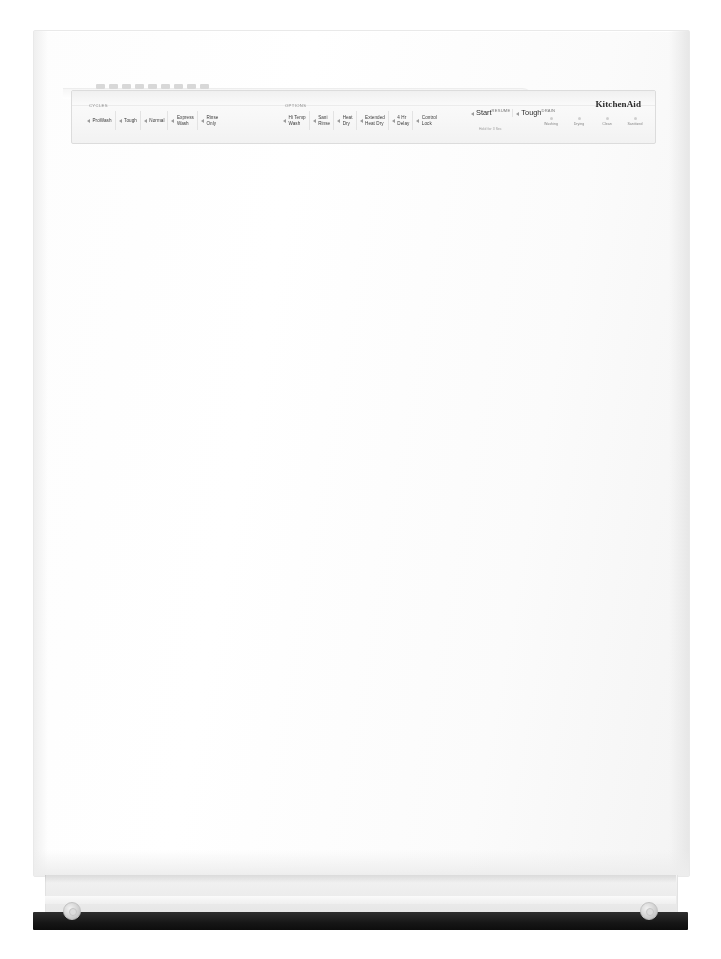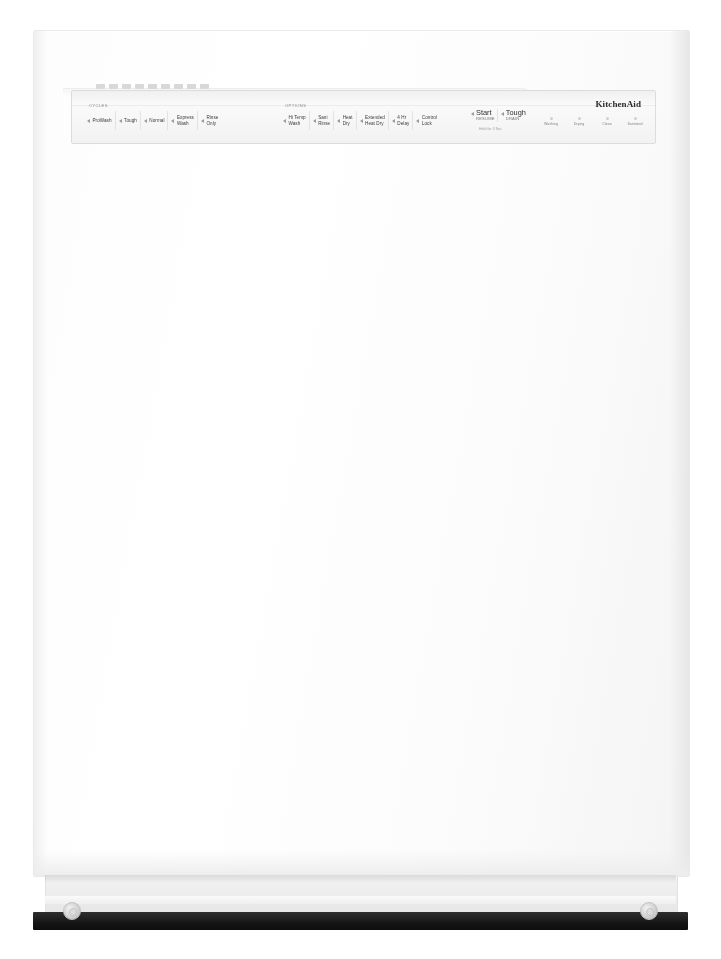--- a/index.html
+++ b/index.html
@@ -129,21 +129,21 @@
     border-right:1px solid #e3e3e3;
   }
   .action-btn:last-child{border-right:none;}
   .action-btn .tri{
     width:0;height:0;
     border-top:2.6px solid transparent;
     border-bottom:2.6px solid transparent;
     border-right:3.4px solid #9a9a9a;
     margin-right:2px;margin-top:3px;
   }
-  .action-btn .stack{display:flex;flex-direction:column;}
+  .action-btn .stack{display:flex;flex-direction:row;}
   .action-btn .big{font-size:7.4px;color:#2e2e2e;line-height:8px;}
   .action-btn .small{font-size:4.1px;color:#777;line-height:4.6px;letter-spacing:.2px;}
 
   .hold-note{
     position:absolute;left:407px;top:36px;
     font-size:3.4px;color:#9b9b9b;letter-spacing:.1px;
   }
 
   
   .status-cluster{

